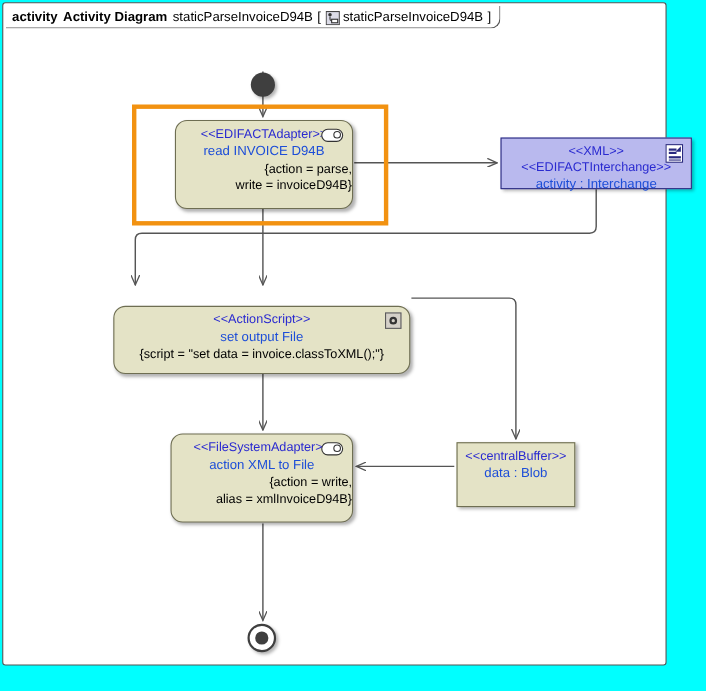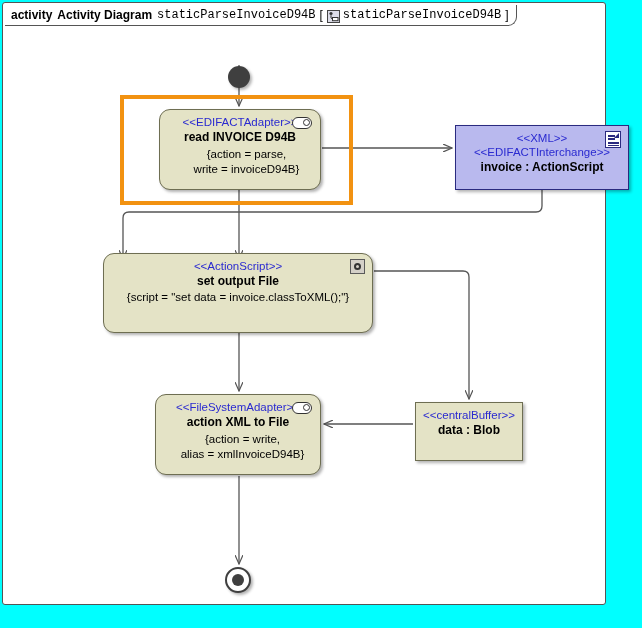--- a/index.html
+++ b/index.html
@@ -31,21 +31,21 @@
     border: 1px solid #555555;
     border-top: none; border-left: none;
     border-radius: 0 0 9px 0;
     display: flex; align-items: center;
     white-space: nowrap;
     box-sizing: border-box;
     font-size: 12px;
     color: #000000;
   }
   .tab-kind { font-weight: bold; }
-  .tab-name { margin-left: 5px; font-family: Liberation Mono, monospace; }
+  .tab-name { margin-left: 5px; }
   .tab-bracket { margin-left: 4px; }
   .tab-icon {
     display: inline-block;
     width: 13px; height: 13px;
     margin: 0 3px 0 4px;
     vertical-align: middle;
     position: relative; top: 1px;
   }
 
   
@@ -63,42 +63,42 @@
     text-align: center;
   }
   .node.action { border-radius: 11px; }
   .stereo {
     color: #2A2AD0;
     font-size: 11.5px;
     line-height: 14px;
     white-space: nowrap;
   }
   .nodename {
-    font-weight: bold;
+    font-weight: normal;
     font-size: 12px;
-    color: #000000;
+    color: #1d4ed8;
     line-height: 16px;
     white-space: nowrap;
   }
   .props {
     font-size: 11.5px;
     color: #000000;
     line-height: 15px;
-    text-align: center;
+    text-align: right;
     white-space: nowrap;
   }
   .props.ctr { text-align: center; }
 
   
   #node-read      { left: 156px; top: 83px;  width: 162px; height: 81px; }
-  #node-script    { left: 100px; top: 227px; width: 270px; height: 80px; }
+  #node-script    { left: 100px; top: 252px; width: 270px; height: 62px; }
   #node-write     { left: 152px; top: 368px; width: 166px; height: 81px; }
 
   #node-xml {
-    left: 452px; top: 99px; width: 174px; height: 65px;
+    left: 452px; top: 99px; width: 174px; height: 47px;
     background: #B9B9EE; border: 1px solid #2A2A80; border-radius: 0;
   }
   #node-buffer {
     left: 412px; top: 376px; width: 108px; height: 59px;
     border-radius: 0;
   }
 
   .pad { padding-top: 5px; }
 
   
@@ -266,21 +266,21 @@
 
       <div class="node" id="node-xml">
         <div class="doc-icon">
             <i></i>
             <i></i>
             <i></i>
             <i></i>
           </div>
         <div class="stereo pad">&lt;&lt;XML&gt;&gt;</div>
         <div class="stereo">&lt;&lt;EDIFACTInterchange&gt;&gt;</div>
-        <div class="nodename">invoice : ActionScript</div>
+        <div class="nodename">activity : Interchange</div>
       </div>
 
       <div class="node action" id="node-script">
         <div class="gear-icon"></div>
         <div class="stereo pad">&lt;&lt;ActionScript&gt;&gt;</div>
         <div class="nodename">set output File</div>
         <div class="props ctr" style="padding-top:1px">{script = "set data = invoice.classToXML();"}</div>
       </div>
 
       <div class="node action" id="node-write">

